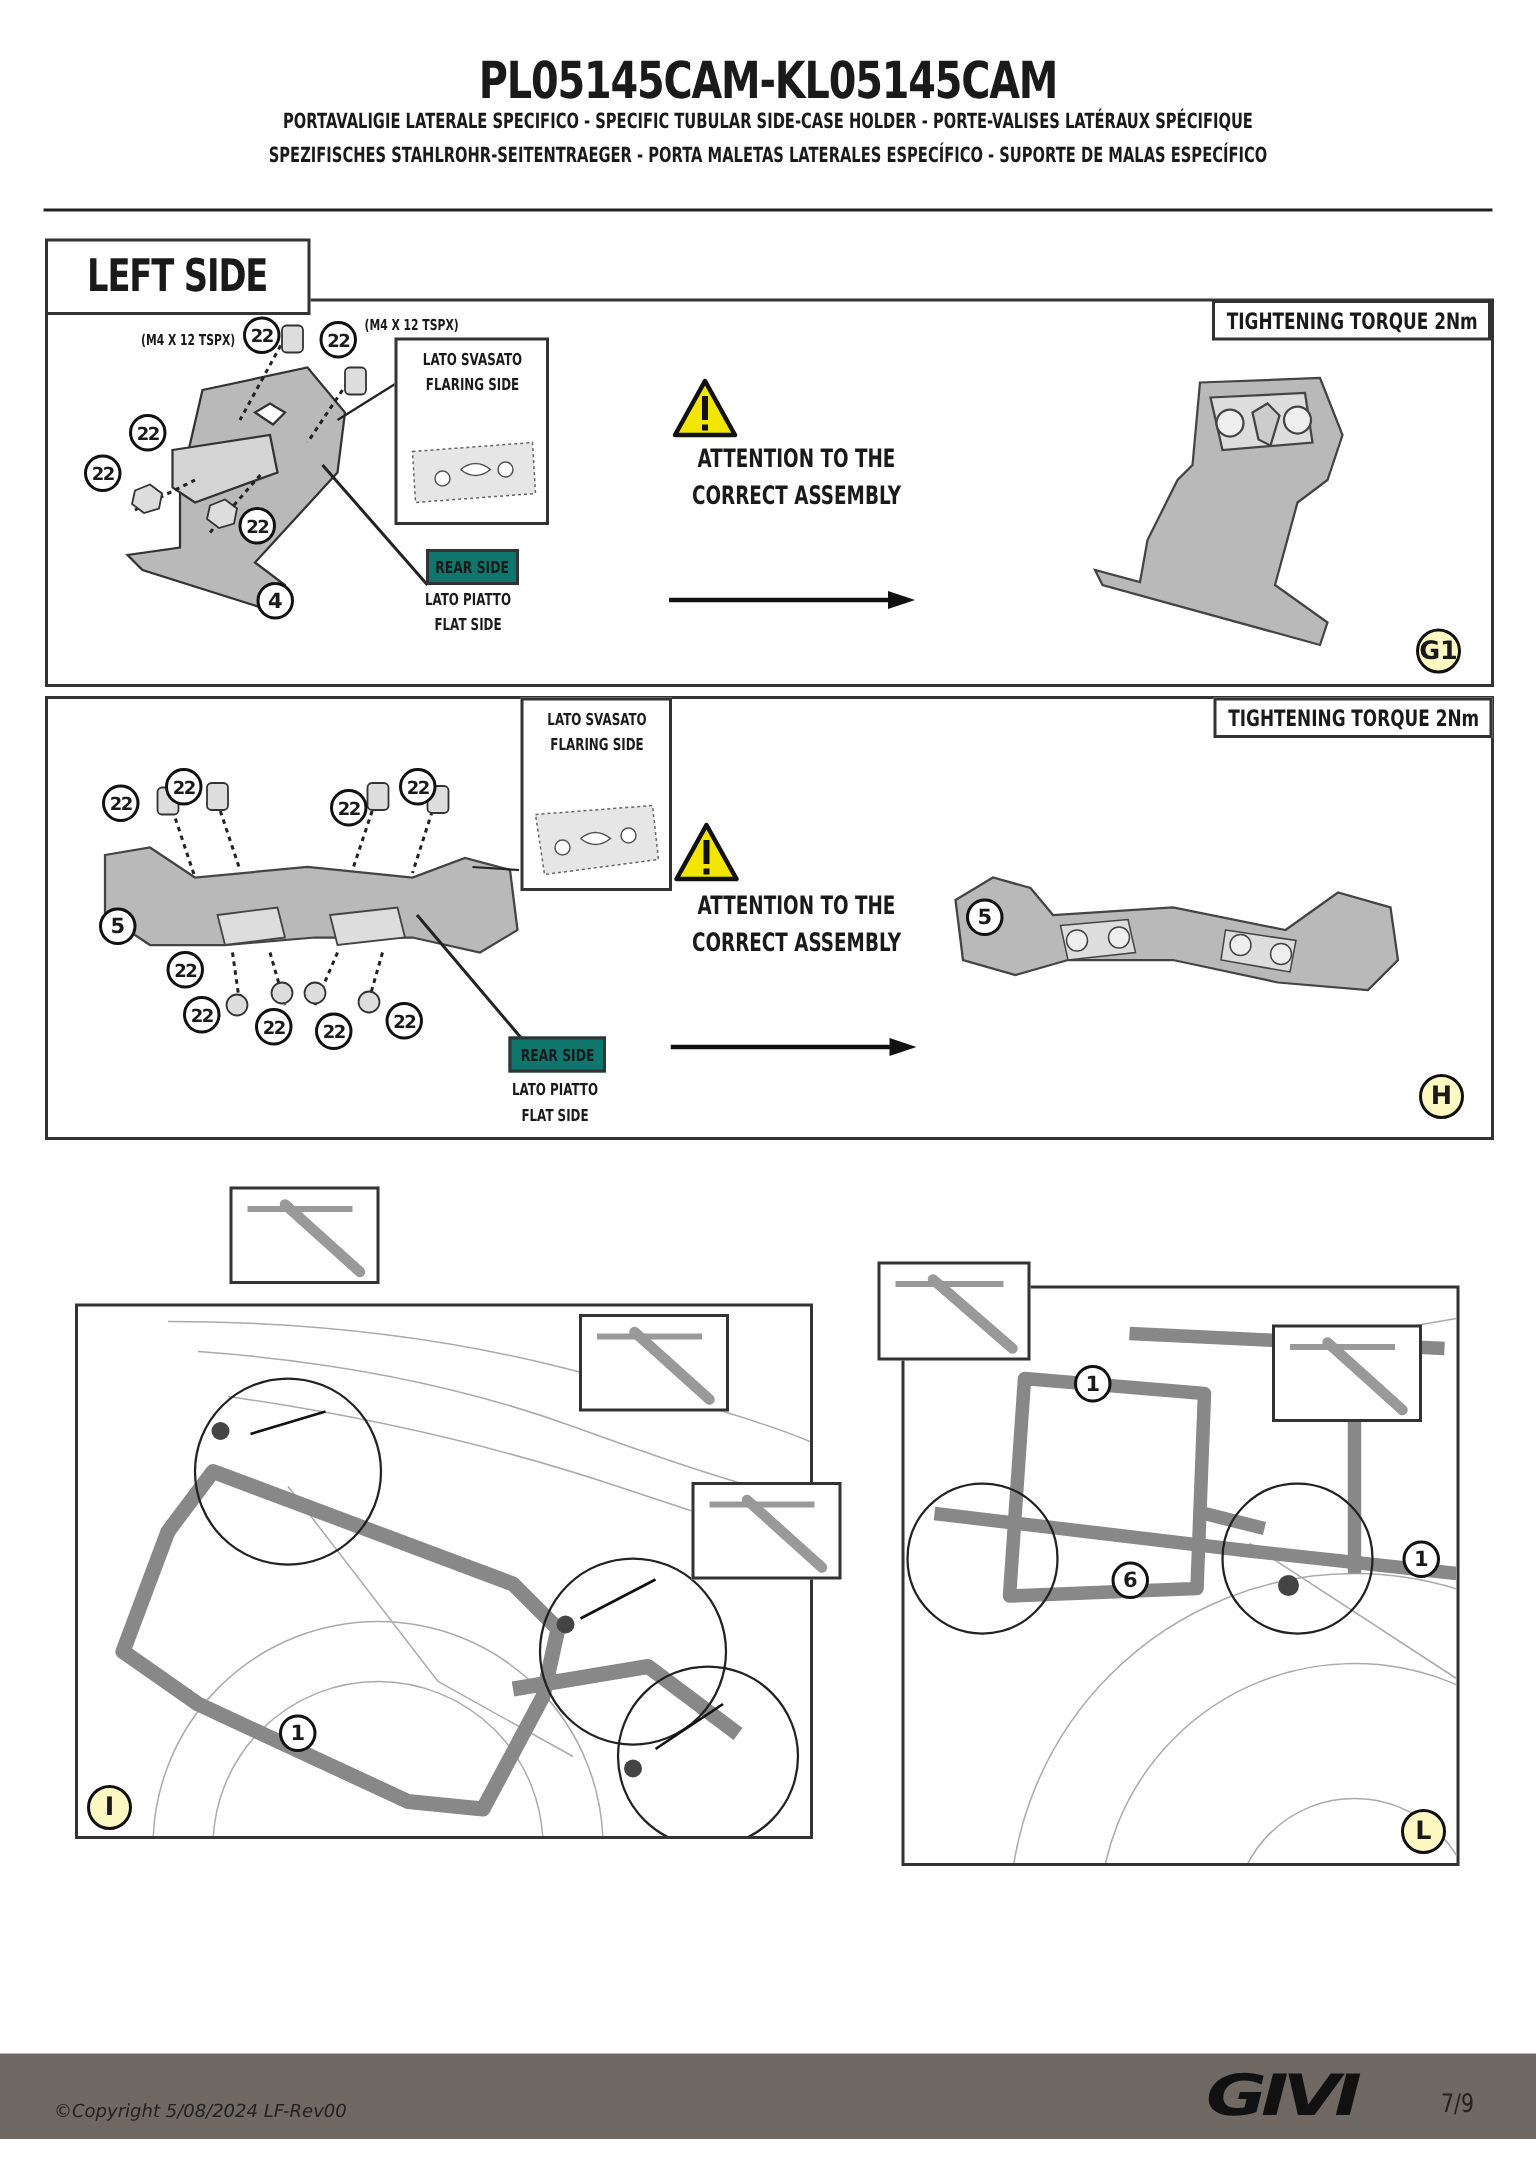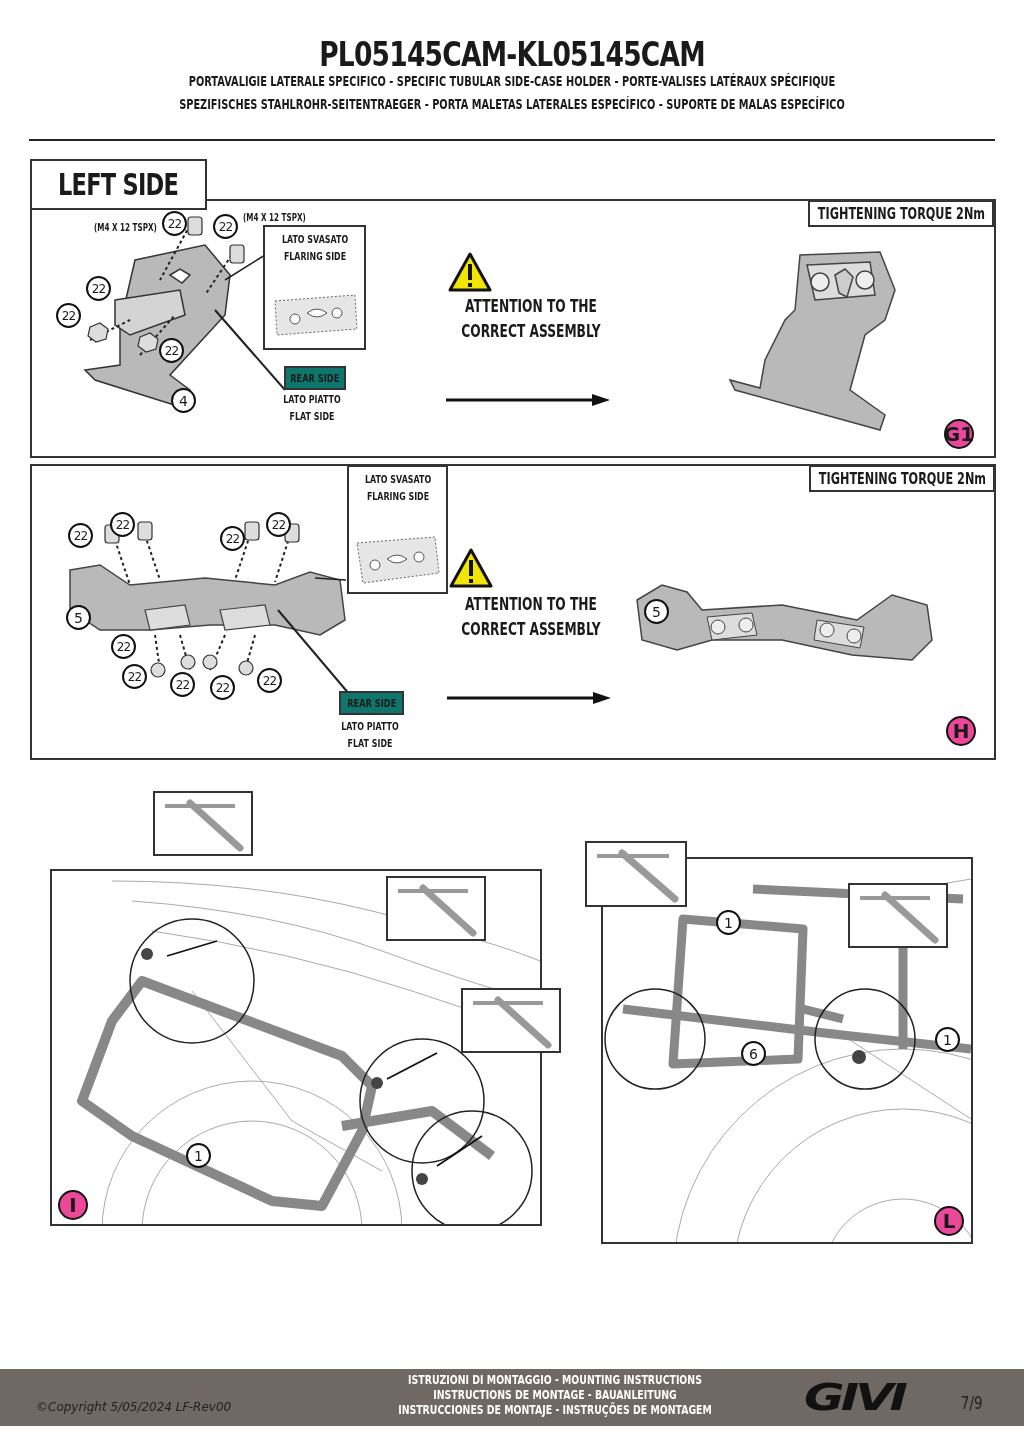--- a/index.html
+++ b/index.html
@@ -15,22 +15,22 @@
   .panel { position: absolute; border: 2px solid #333; background: #fff; }
   .left-side-tab { position: absolute; left: 30px; top: 159px; width: 177px; height: 51px; border: 2px solid #333; background: #fff; display: flex; align-items: center; justify-content: center; }
   .left-side-tab span { font-size: 30px; font-weight: bold; transform: scaleX(0.75); display: inline-block; letter-spacing: -1px; white-space: nowrap; }
   .torque { position: absolute; border: 2px solid #333; background: #fff; height: 27px; display: flex; align-items: center; justify-content: center; }
   .torque span { font-size: 15px; font-weight: bold; transform: scaleX(0.75); display: inline-block; white-space: nowrap; }
   .inset-box { position: absolute; border: 2px solid #333; background: #fff; }
   .small-label { position: absolute; font-size: 11px; font-weight: bold; transform: scaleX(0.72); transform-origin: center top; white-space: nowrap; text-align: center; line-height: 17px; }
   .rear-box { position: absolute; border: 2px solid #333; background: #0f766e; height: 24px; display: flex; align-items: center; justify-content: center; }
   .rear-box span { font-size: 11px; font-weight: bold; transform: scaleX(0.75); display: inline-block; white-space: nowrap; }
   .attention { position: absolute; text-align: center; font-size: 17px; font-weight: bold; transform: scaleX(0.72); line-height: 25px; white-space: nowrap; }
-  .step-badge { position: absolute; width: 30px; height: 30px; border: 2px solid #111; border-radius: 50%; background: #ec4899; display: flex; align-items: center; justify-content: center; font-weight: bold; font-size: 20px; }
-  .part-badge { position: absolute; width: 25px; height: 25px; border: 2px solid #111; border-radius: 50%; background: #fff; display: flex; align-items: center; justify-content: center; font-weight: normal; font-size: 14px; }
+  .step-badge { position: absolute; width: 30px; height: 30px; border: 2px solid #111; border-radius: 50%; background: #fef9c3; display: flex; align-items: center; justify-content: center; font-weight: bold; font-size: 17px; }
+  .part-badge { position: absolute; width: 25px; height: 25px; border: 2px solid #111; border-radius: 50%; background: #fff; display: flex; align-items: center; justify-content: center; font-weight: bold; font-size: 14px; }
   .part-badge.wide { font-size: 12px; letter-spacing: -1px; }
   .spec { position: absolute; font-size: 10px; font-weight: bold; transform: scaleX(0.72); transform-origin: left top; white-space: nowrap; }
 
   
   .footer { position: absolute; left: 0; top: 1369px; width: 1024px; height: 57px; background: #6f6863; }
   .copyright { position: absolute; left: 36px; top: 31px; font-size: 12px; font-style: italic; color: #222; white-space: nowrap; }
   .footer-lines { position: absolute; left: 300px; width: 510px; top: 3px; text-align: center; color: #fff; font-weight: bold; font-size: 13px; line-height: 15px; }
   .footer-lines div { transform: scaleX(0.72); white-space: nowrap; }
   .brand { position: absolute; left: 804px; top: 8px; font-size: 38px; font-weight: bold; color: #111; font-style: italic; letter-spacing: -3px; transform: scaleX(1.3); transform-origin: left top; line-height: 40px; }
   .page-num { position: absolute; left: 958px; top: 24px; font-size: 17px; color: #222; transform: scaleX(0.8); }
@@ -311,21 +311,16 @@
     <line x1="10" y1="13" x2="80" y2="13" stroke="#999" stroke-width="4"></line>
     <line x1="35" y1="10" x2="85" y2="55" stroke="#999" stroke-width="7" stroke-linecap="round"></line>
   </svg>
 </div>
 <div class="part-badge" style="left:716px; top:910px;">1</div>
 <div class="part-badge" style="left:741px; top:1041px;">6</div>
 <div class="part-badge" style="left:935px; top:1027px;">1</div>
 <div class="step-badge" style="left:934px; top:1206px;">L</div>
 
 <div class="footer">
-  <div class="copyright">©Copyright 5/05/2024 LF-Rev00</div>
-  <div class="footer-lines">
-    <div>ISTRUZIONI DI MONTAGGIO  -  MOUNTING INSTRUCTIONS</div>
-    <div>INSTRUCTIONS DE MONTAGE - BAUANLEITUNG</div>
-    <div>INSTRUCCIONES DE MONTAJE - INSTRUÇÕES DE MONTAGEM</div>
-  </div>
+  <div class="copyright">©Copyright 5/08/2024 LF-Rev00</div>
   <div class="brand">GIVI</div>
   <div class="page-num">7/9</div>
 </div>
 
 </body></html>

